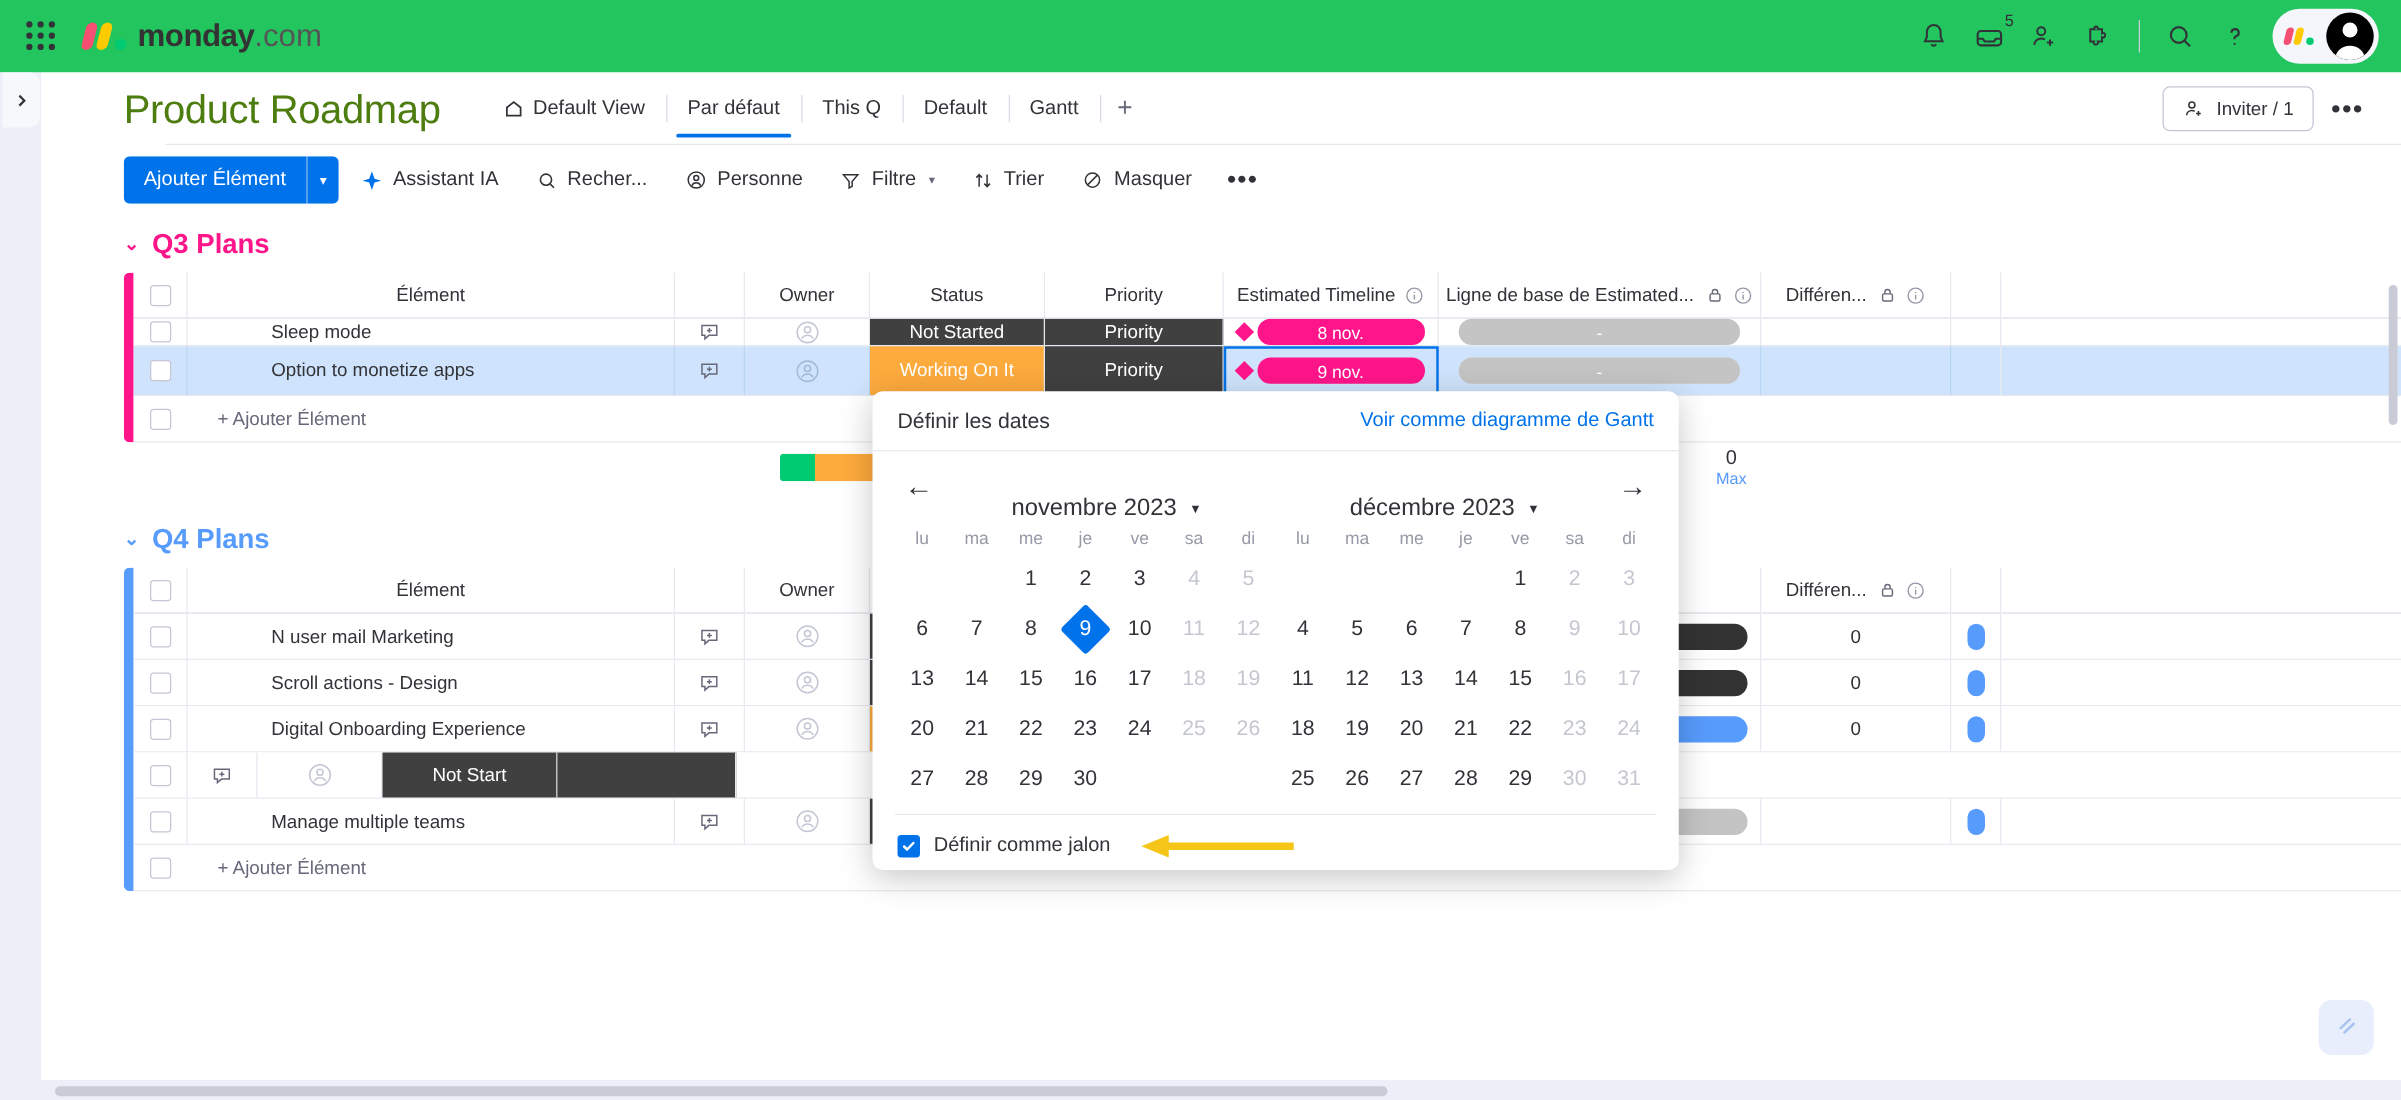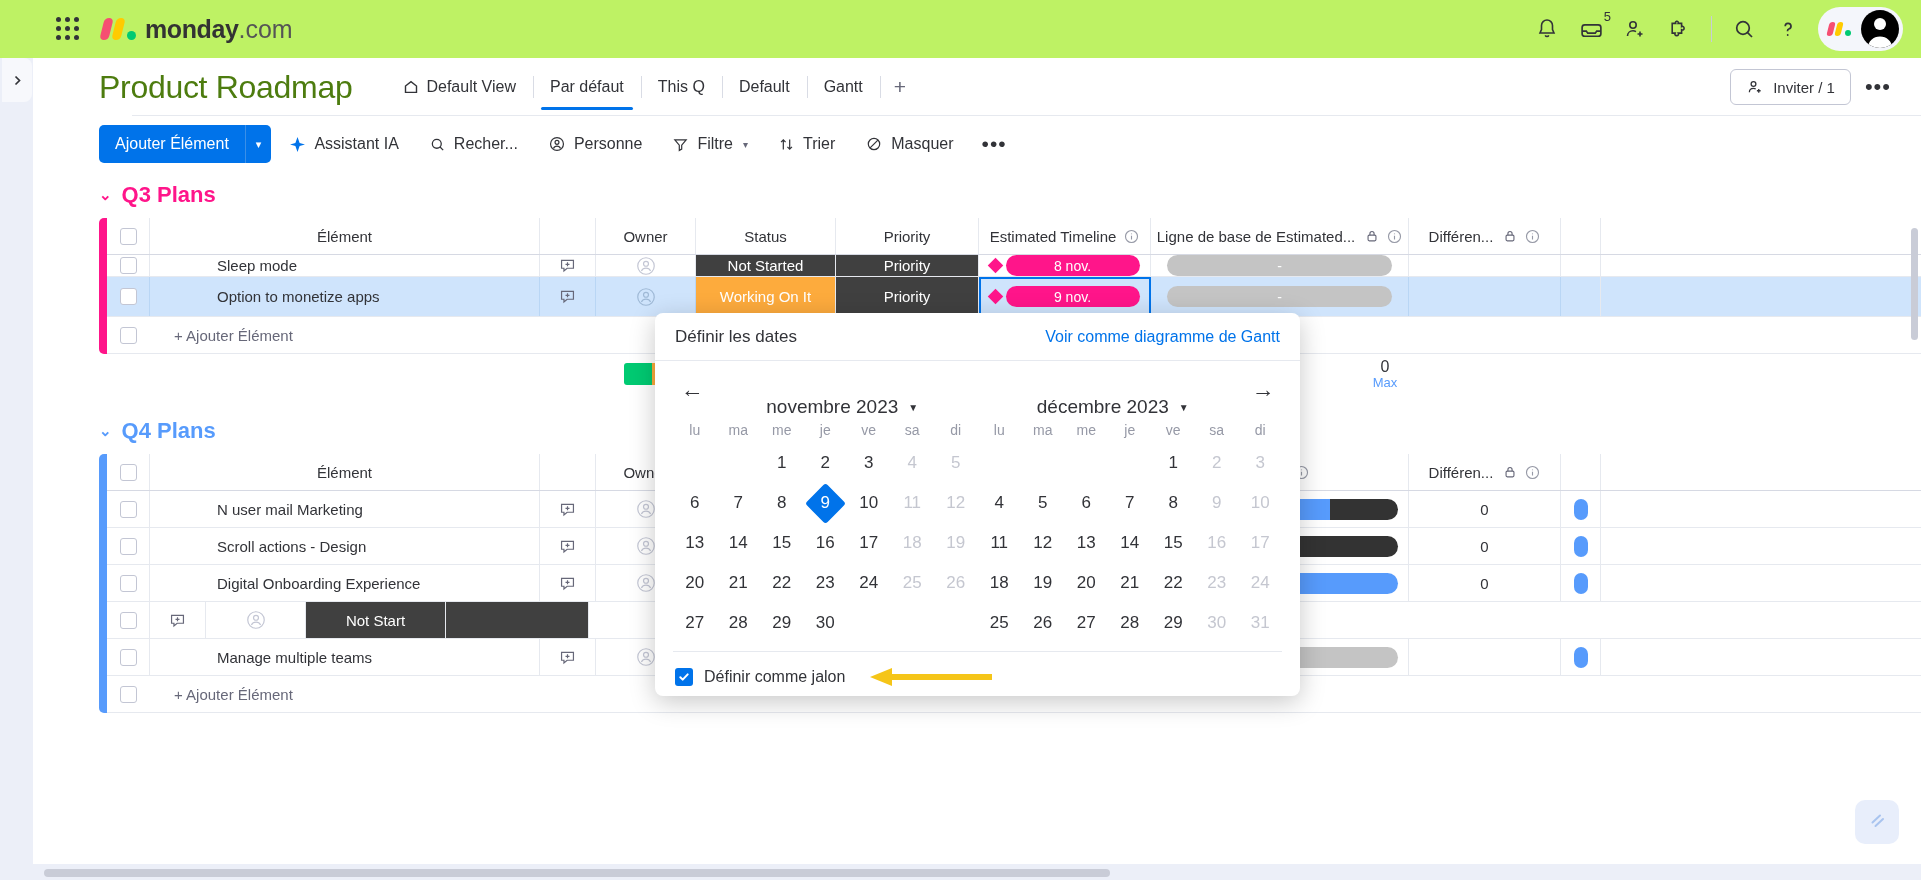--- a/index.html
+++ b/index.html
@@ -5,22 +5,22 @@
   * { box-sizing: border-box; margin: 0; padding: 0; }
   html, body {
     width: 1921px; height: 880px;
     font-family: "Liberation Sans", sans-serif;
     background: #ffffff;
     overflow: hidden;
   }
   
   #topbar {
     position: absolute; left: 0; top: 0; width: 1921px; height: 58px;
-    background: #bef264;
-    display: flex; align-items: center; padding-left: 35px;
+    background: #22c55e;
+    display: flex; align-items: center;
   }
   #apps-grid { margin-left: 18px; width: 30px; height: 30px; display: grid;
     grid-template-columns: repeat(3,1fr); grid-template-rows: repeat(3,1fr);
     gap: 3px; padding: 3px; cursor: pointer; }
   #apps-grid i { display:block; width:5px; height:5px; border-radius:50%; background:#323338; }
   #brand { display: flex; align-items: center; margin-left: 18px; cursor: pointer; }
   .logo-strokes { position: relative; width: 38px; height: 26px; margin-right: 6px; }
   .logo-strokes span { position:absolute; bottom:2px; width:9px; height:22px; border-radius:5px; transform: skewX(-14deg); }
   .logo-strokes .s1 { left:1px; background:#f64f72; }
   .logo-strokes .s2 { left:13px; background:#ffcb00; }
@@ -109,21 +109,21 @@
   .addrow { display:flex; height:37px; align-items:center; background:#fff; border-bottom:1px solid #e6e9ef; }
   .addrow .txt { padding-left:24px; font-size:15px; color:#676879; cursor:pointer; }
   .timeline-focus { outline:2px solid #0073ea; outline-offset:-2px; }
   .summary-row { display:flex; height:40px; margin-left:66px; }
   .sum-bar { display:flex; height:22px; align-self:center; border-radius:3px; overflow:hidden; }
   .sum-green { width:28px; background:#00ca72; }
   .sum-orange { width:56px; background:#fdab3d; }
   .sum-num { font-size:16px; color:#323338; text-align:center; line-height:16px; }
   .sum-sub { font-size:13px; color:#579bfc; text-align:center; }
   
-  #date-popup { position:absolute; left:655px; top:313px; width:645px; height:383px; background:#fff;
+  #date-popup { position:absolute; left:698px; top:313px; width:645px; height:383px; background:#fff;
     border-radius:8px; box-shadow:0 6px 26px rgba(0,0,0,.22); z-index:40; }
   #popup-head { height:48px; display:flex; align-items:center; padding:0 20px; border-bottom:1px solid #e6e9ef; }
   #popup-title { font-size:17px; color:#323338; }
   #gantt-link { margin-left:auto; font-size:16px; color:#0073ea; cursor:pointer; }
   #cal-nav { display:flex; align-items:center; height:56px; padding:0 22px; }
   .nav-arrow { width:30px; height:30px; display:flex; align-items:center; justify-content:center;
     font-size:23px; color:#323338; cursor:pointer; }
   .mon-sel { flex:1; display:flex; align-items:center; justify-content:center; gap:10px; font-size:19px; color:#323338; cursor:pointer;margin-top:36px; }
   .mon-sel .car { font-size:10px; }
   #cal-body { display:flex; padding:0 18px; }

